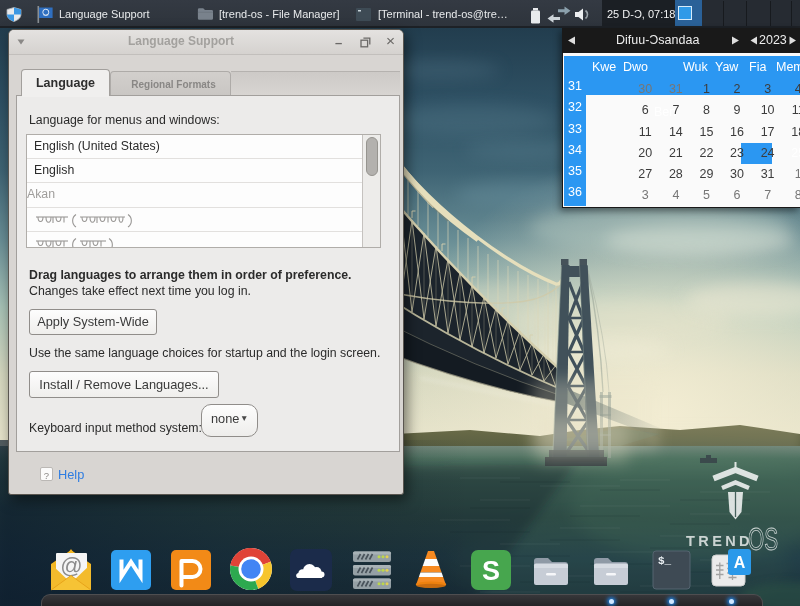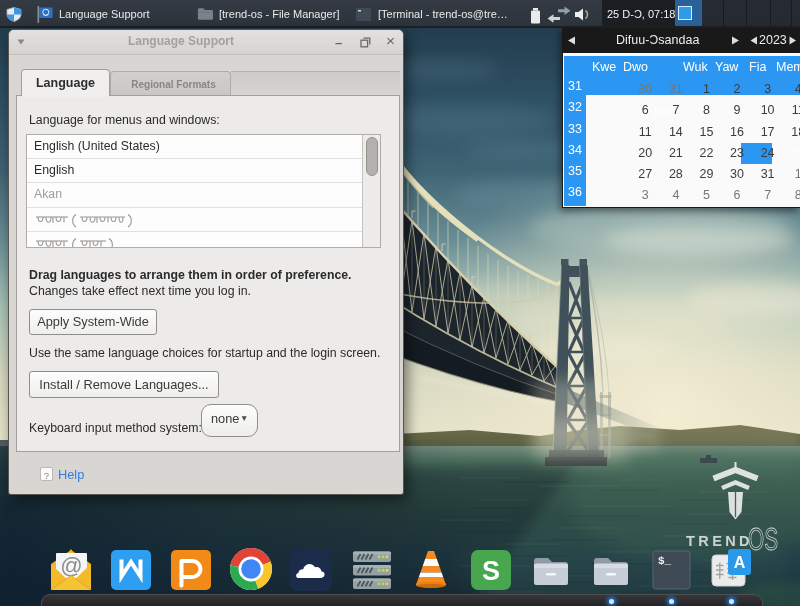--- a/index.html
+++ b/index.html
@@ -377,21 +377,21 @@
     <div class="abs" style="left:12px;top:39px;width:89px;height:27px;background:#f0efee;border:1px solid #a29f9c;border-bottom:none;border-radius:4px 4px 0 0;box-sizing:border-box;text-align:center;">
       <span style="line-height:26px;font-weight:bold;color:#2e2e2e;font-size:12.5px;">Language</span>
     </div>
     <div class="abs" style="left:13px;top:64px;width:87px;height:3px;background:#f0efee;"></div>
 
     <span class="abs" style="left:20px;top:83px;">Language for menus and windows:</span>
 
     <div class="abs" style="left:17px;top:104px;width:355px;height:114px;background:#fdfdfd;border:1px solid #b0ada9;box-sizing:border-box;overflow:hidden;">
       <div style="height:23.2px;line-height:23.2px;padding-left:7px;border-bottom:1px solid #e2e0de;">English (United States)</div>
       <div style="height:23.2px;line-height:23.2px;padding-left:7px;border-bottom:1px solid #e2e0de;">English</div>
-      <div style="height:23.2px;line-height:23.2px;padding-left:7px;border-bottom:1px solid #e2e0de;color:#9f9d9b;">Akan</div>
+      <div style="height:23.2px;line-height:23.2px;border-bottom:1px solid #e2e0de;color:#9f9d9b;">Akan</div>
       <div style="height:23.2px;border-bottom:1px solid #e2e0de;">
         <svg style="margin:6px 0 0 7px" width="100" height="14" viewBox="0 0 100 14">
           <g stroke="#9a9896" stroke-width="1.1" fill="none">
             <path d="M2,3 H34"></path>
             <path d="M4,3 C4,9 9,9 9,3 M12,3 C12,10 17,10 17,3 M19,3 V9 M22,3 C22,9 27,9 27,3 M30,3 V8.5"></path>
             <path d="M42,0.5 A7.5,7.5 0 0 0 42,13"></path>
             <path d="M46,3 H91"></path>
             <path d="M48,3 C48,9 53,9 53,3 M56,3 C56,10 61,10 61,3 M63,3 V9 M66,3 C66,9 71,9 71,3 M74,3 V8.5 M77,3 C77,9 82,9 82,3 M85,3 C85,10 89,10 89,3"></path>
             <path d="M94,0.5 A7.5,7.5 0 0 1 94,13"></path>
           </g>

